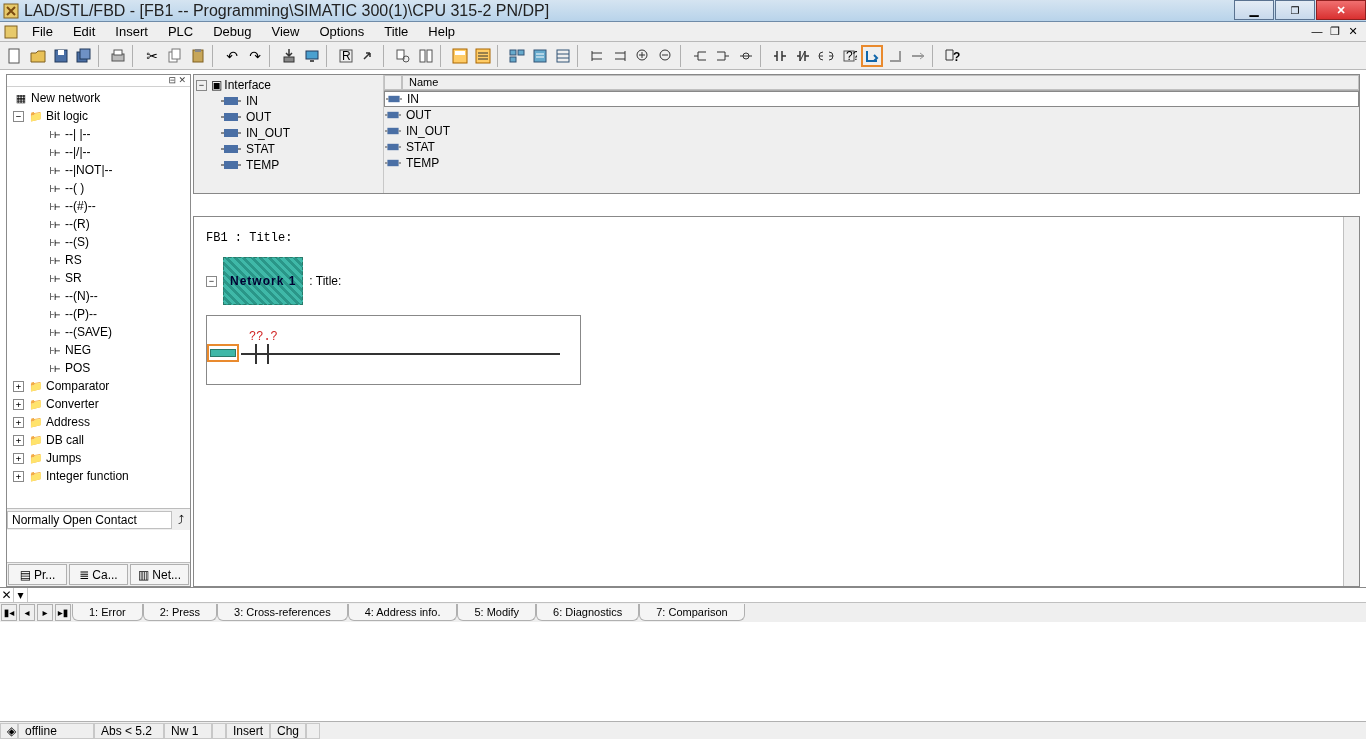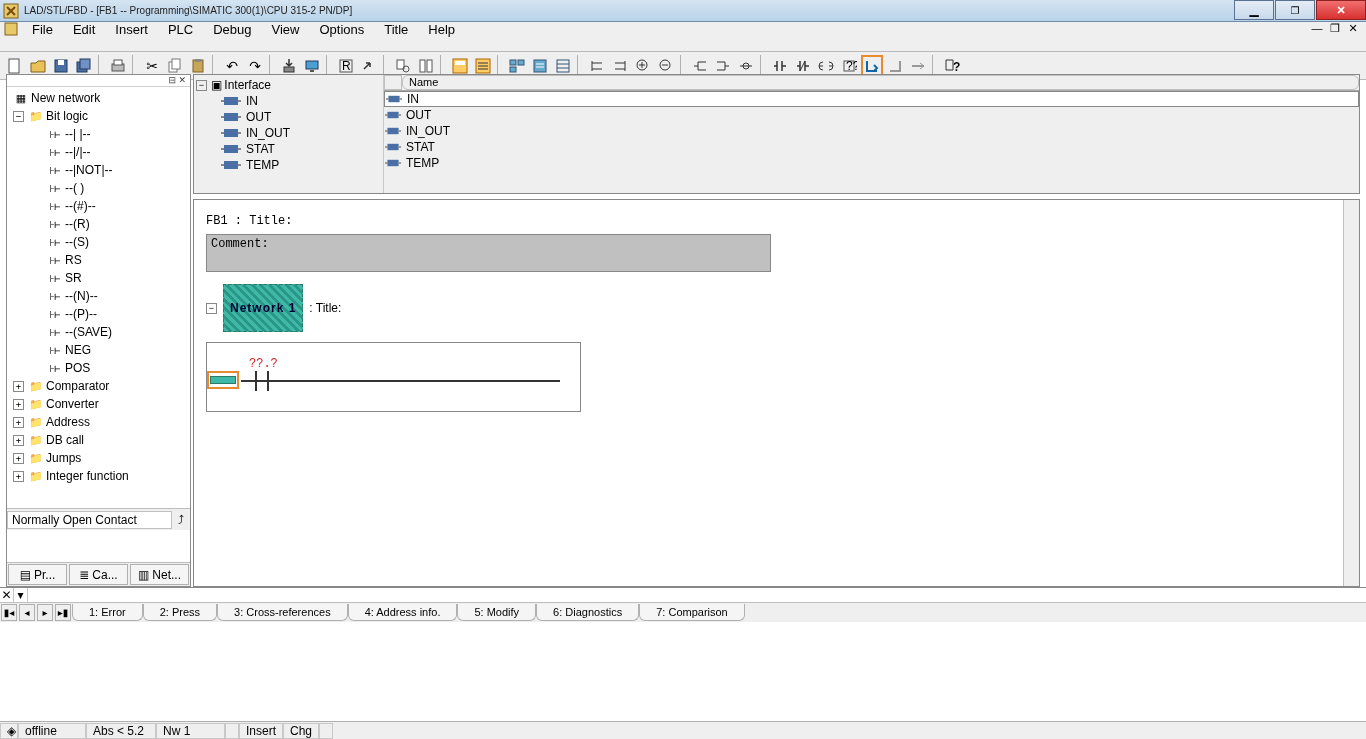--- a/index.html
+++ b/index.html
@@ -1,30 +1,30 @@
 <!DOCTYPE html>
 <html><head>
 <meta charset="utf-8">
 <style>
 * { box-sizing: border-box; margin: 0; padding: 0; font-family: "Segoe UI", Tahoma, sans-serif; font-size: 12px; }
 html, body { height: 100%; overflow: hidden; }
 
 
 .titlebar { height: 22px; background: linear-gradient(to bottom, #d5e4f1, #b8d3ea); display:flex; align-items:center; border-bottom:1px solid #6f8ba8;}
 .titlebar .icon-slot { width:22px; height:22px; display:flex; align-items:center; justify-content:center;}
-.titlebar .title-text { flex:1; font-size:10px; color:#222; padding-left:2px;}
+.titlebar .title-text { flex:1; font-size:16px; color:#222; padding-left:2px;}
 .winbtns { display:flex; height:100%; }
 .winbtn { width:40px; height:20px; margin-left:1px; border:1px solid #5a7290; background:linear-gradient(#e4ecf5,#c8d9ec); display:flex;align-items:center;justify-content:center; font-family:Arial;}
 .winbtn.close { background:linear-gradient(#f07070,#d93030); border-color:#902020; color:#fff; width:50px;}
 .winbtn.close::before{content:'✕'; font-weight:bold; font-size:11px;}
 .winbtn.min::before{content:'▁';}
 .winbtn.max::before{content:'❐'; font-size:10px;}
 
 
-.menubar { height:30px; background:#efefef; display:flex; align-items:flex-start; border-bottom:1px solid #b9b9b9;}
+.menubar { height:20px; background:#efefef; display:flex; align-items:center; border-bottom:1px solid #b9b9b9;}
 .menubar .appicon { width:22px; display:flex; align-items:center; justify-content:center;}
 .menubar .item { padding:0 10px; display:flex; align-items:center; font-size:13px;}
 .menubar .mdi { margin-left:auto; display:flex; padding-right:4px;}
 .menubar .mdi span{ width:18px; text-align:center; font-family:Arial; font-size:11px;}
 
 
 .toolbar { height:28px; background:#efefef; border-bottom:1px solid #b9b9b9; display:flex; align-items:center; padding:0 4px; gap:1px;}
 .tbtn { width:22px; height:22px; display:flex; align-items:center; justify-content:center; border:1px solid transparent; font-size:14px;}
 .tsep { width:6px; height:22px; border-left:1px solid #b0b0b0; margin:0 2px;}
 .tbtn.active { border:2px solid #e98a2e; padding:0;}
@@ -52,35 +52,35 @@
 
 
 .ifacewrap{ height:120px; border:1px solid #888; display:flex; flex-direction:column;}
 .ifacepath{ height:16px; font-family:'Courier New',monospace; font-size:12px; padding:0 4px; border-bottom:1px solid #c8c8c8; display:flex; align-items:center; background:#efefef;}
 .ifacesplit{ flex:1; display:flex;}
 .itreepane{ width:190px; border-right:1px solid #c8c8c8; background:#efefef; padding:2px;}
 .itablepane{ flex:1; display:flex; flex-direction:column;}
 .itablehdr{ height:16px; background:#efefef; border-bottom:1px solid #aaa; display:flex;}
 .itablehdr .cell{ border:1px solid #c0c0c0; padding:0 6px; font-size:11px;}
 .itablehdr .c0{ width:18px;}
-.itablehdr .c1{ flex:1;border-radius:6px;}
+.itablehdr .c1{ flex:1;}
 .itablebody{ flex:1; background:#efefef;}
 .irow{ display:flex; height:16px; align-items:center; font-family:'Courier New',monospace;}
 .irow .c0{ width:18px; text-align:center;}
 .irow .c1{ flex:1; padding-left:4px;}
 .irow.sel{ background:#fff; border:1px solid #888;}
 
 .itreerow{ display:flex; align-items:center; height:16px; font-family:'Courier New',monospace;}
 .itreerow .lbl{ padding-left:2px;}
 .connector-icon{ display:inline-block; width:14px; height:8px; background:#4a6fa5; position:relative;}
 .connector-icon::before,.connector-icon::after{content:''; position:absolute; width:3px; height:2px; background:#888; top:3px;}
 .connector-icon::before{left:-3px;} .connector-icon::after{right:-3px;}
 
 
-.netwrap{ flex:1; border:1px solid #888; margin-top:5px; overflow:auto; position:relative; background:#fff;}
+.netwrap{ flex:1; border:1px solid #888; margin-top:22px; overflow:auto; position:relative; background:#fff;}
 .netinner{ padding:14px 12px;}
 .fbhdr{ font-family:'Courier New',monospace; font-size:12px; margin-bottom:6px;}
 .commentbox{ width:565px; height:38px; background:#c0c0c0; border:1px solid #888; font-family:'Courier New',monospace; padding:2px 4px;}
 .netline{ display:flex; align-items:center; margin-top:12px; font-family:'Courier New',monospace; gap:6px;}
 .netline .pm{ width:11px; height:11px; border:1px solid #888; font-size:9px; text-align:center; line-height:9px;}
 .netbadge{ background:repeating-linear-gradient(45deg,#3fb8a8,#3fb8a8 3px,#2a9688 3px,#2a9688 6px); color:#003; padding:16px 6px; border:1px dashed #2a7a6a; font-weight:bold; letter-spacing:1px;}
 .ladderbox{ width:375px; height:70px; border:1px solid #888; margin-top:10px; position:relative;}
 .ladderbox .highlight{ position:absolute; left:0; top:28px; width:32px; height:18px; border:2px solid #e98a2e;}
 .ladderbox .greenstub{ position:absolute; left:3px; top:33px; width:26px; height:8px; background:#3fb8a8; border:1px solid #2a7a6a;}
 .ladderbox .rung{ position:absolute; left:34px; top:37px; right:20px; height:2px; background:#333;}
@@ -557,21 +557,20 @@
               </div>
             </div>
         </div>
       </div>
     </div>
 
     <div class="netwrap">
       <div class="scrollstub" style="position:absolute;right:0;top:0;bottom:0"></div>
       <div class="netinner">
         <div class="fbhdr">FB1 : Title:</div>
-        <div class="commentbox">Comment:</div>
         <div class="netline">
           <span class="pm">−</span>
           <span class="netbadge">Network 1</span>
           <span>: Title:</span>
         </div>
         <div class="ladderbox">
           <div class="unk">??.?</div>
           <div class="highlight"></div>
           <div class="greenstub"></div>
           <div class="contact"></div>
@@ -597,20 +596,20 @@
     <div class="tab">3: Cross-references</div>
     <div class="tab">4: Address info.</div>
     <div class="tab">5: Modify</div>
     <div class="tab">6: Diagnostics</div>
     <div class="tab">7: Comparison</div>
   </div>
 </div>
 
 <div class="statusbar">
   <div class="seg" style="width:18px">◈</div>
-  <div class="seg" style="width:68px">offline</div>
+  <div class="seg" style="width:76px">offline</div>
   <div class="seg" style="width:70px">Abs &lt; 5.2</div>
-  <div class="seg" style="width:69px">Nw 1</div>
+  <div class="seg" style="width:48px">Nw 1</div>
   <div class="seg" style="width:14px"></div>
   <div class="seg">Insert</div>
   <div class="seg">Chg</div>
   <div class="seg" style="width:14px"></div>
 </div>
 
 </body></html>

